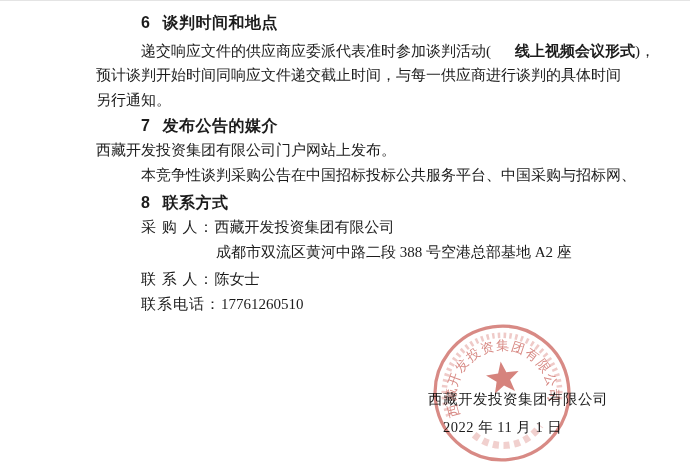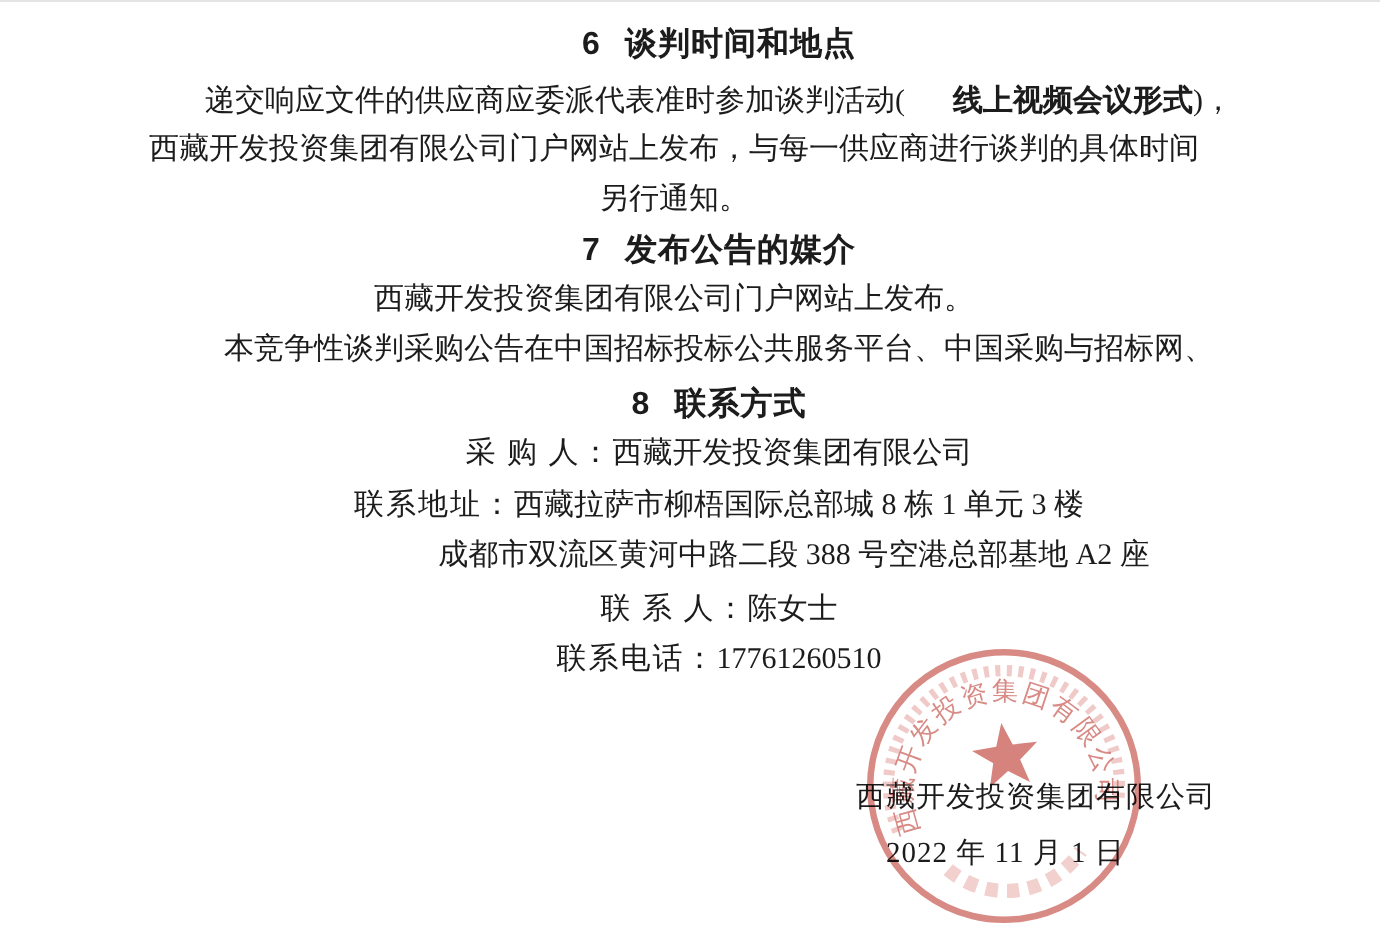--- a/index.html
+++ b/index.html
@@ -7,21 +7,21 @@
     position:relative;
     width:690px; height:471px;
     background:#ffffff;
     overflow:hidden;
     font-family:"Liberation Serif","DejaVu Serif",serif;
     color:#1c1c1c;
     font-size:15px;
     border-top:1px solid #e4e4e4;
     box-sizing:border-box;
   }
-  .content { padding:9px 60px 0 44px;text-align:center; }
+  .content { padding:9px 60px 0 96px; }
   .line { line-height:25px; height:25px; white-space:nowrap; }
   .heading {
     font-family:"Liberation Sans","DejaVu Sans",sans-serif;
     font-weight:700; font-size:16px;
     letter-spacing:0.5px;
   }
   .heading .num { margin-right:12px; }
   .indent { padding-left:45px; }
   .bold-seg {
     font-family:"Liberation Sans","DejaVu Sans",sans-serif;
@@ -53,38 +53,35 @@
 
 <div class="page">
   <div class="content">
 
     <div class="line heading indent">
       <span class="num">6</span><span>谈判时间和地点</span>
     </div>
     <div class="line indent m3">
       <span>递交响应文件的供应商应委派代表准时参加谈判活动(</span><span class="bold-seg">线上视频会议形式</span><span>)，</span>
     </div>
-    <div class="line">西藏开发投资集团有限公司门户网站上发布，与每一供应商进行谈判的具体时间</div>
+    <div class="line">预计谈判开始时间同响应文件递交截止时间，与每一供应商进行谈判的具体时间</div>
     <div class="line">另行通知。</div>
 
     <div class="line heading indent">
       <span class="num">7</span><span>发布公告的媒介</span>
     </div>
     <div class="line">西藏开发投资集团有限公司门户网站上发布。</div>
     <div class="line indent">本竞争性谈判采购公告在中国招标投标公共服务平台、中国采购与招标网、</div>
 
     <div class="line heading indent m2">
       <span class="num">8</span><span>联系方式</span>
     </div>
 
     <div class="contact-row">
       <span class="contact-label">采 购 人：</span><span>西藏开发投资集团有限公司</span>
-    </div>
-    <div class="contact-row m1">
-      <span class="contact-label">联系地址：</span><span>西藏拉萨市柳梧国际总部城 8 栋 1 单元 3 楼</span>
     </div>
     <div class="line contact-cont">成都市双流区黄河中路二段 388 号空港总部基地 A2 座</div>
     <div class="contact-row m2">
       <span class="contact-label">联 系 人：</span><span>陈女士</span>
     </div>
     <div class="contact-row">
       <span class="contact-label">联系电话：</span><span>17761260510</span>
     </div>
   </div>
 

